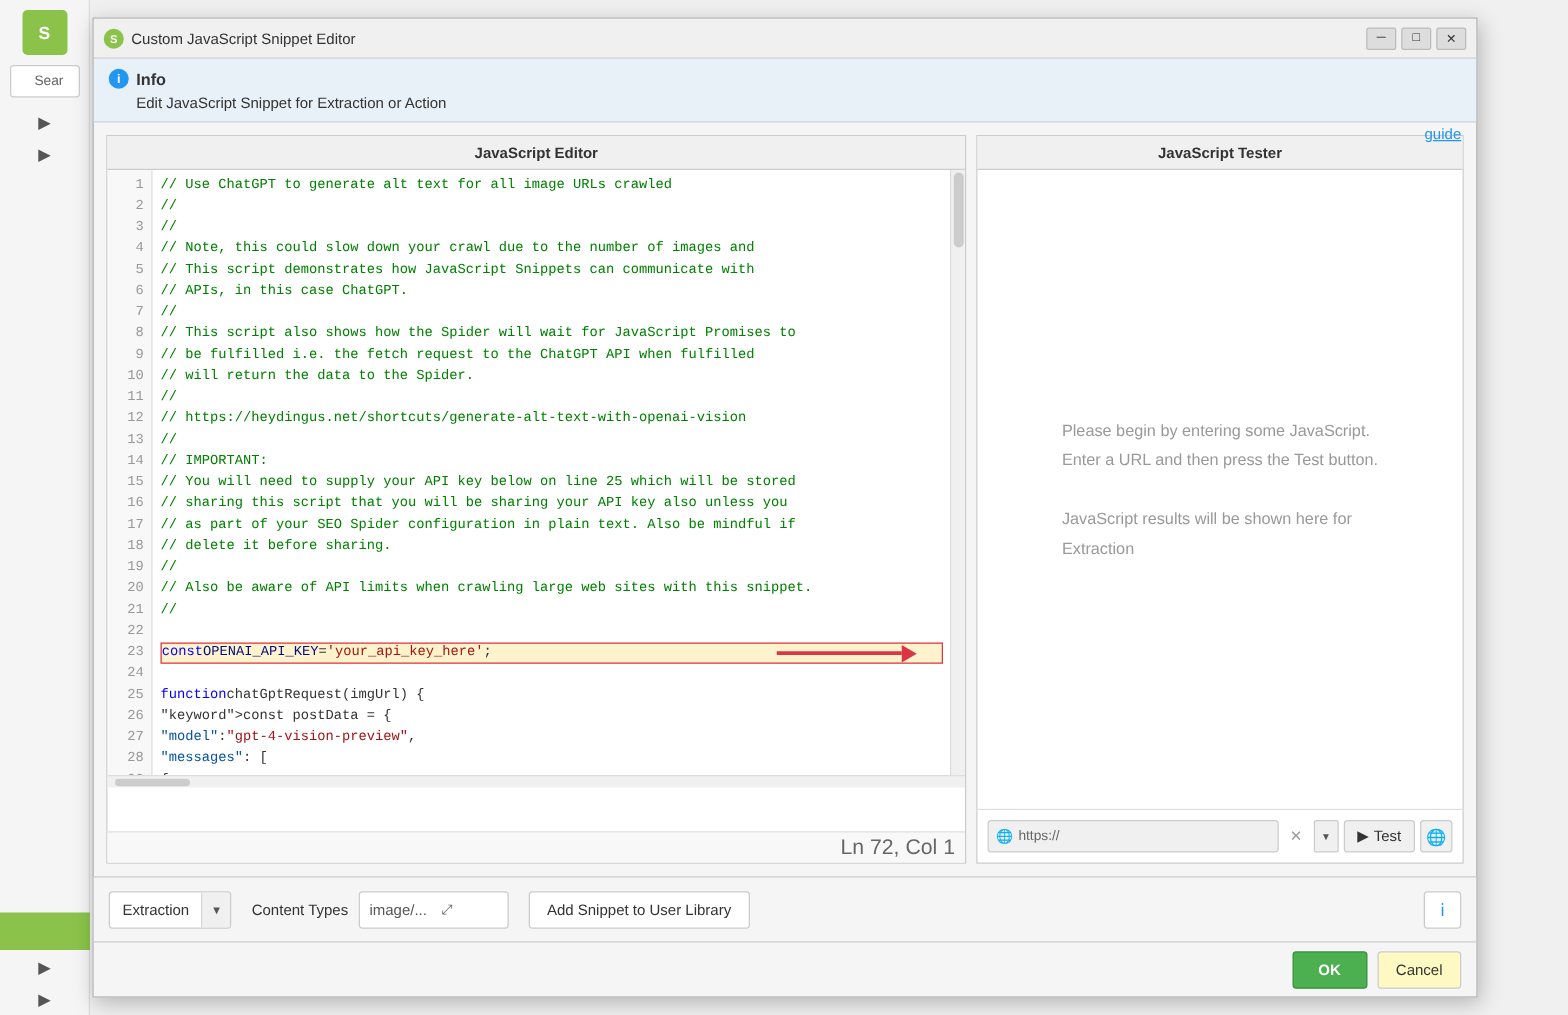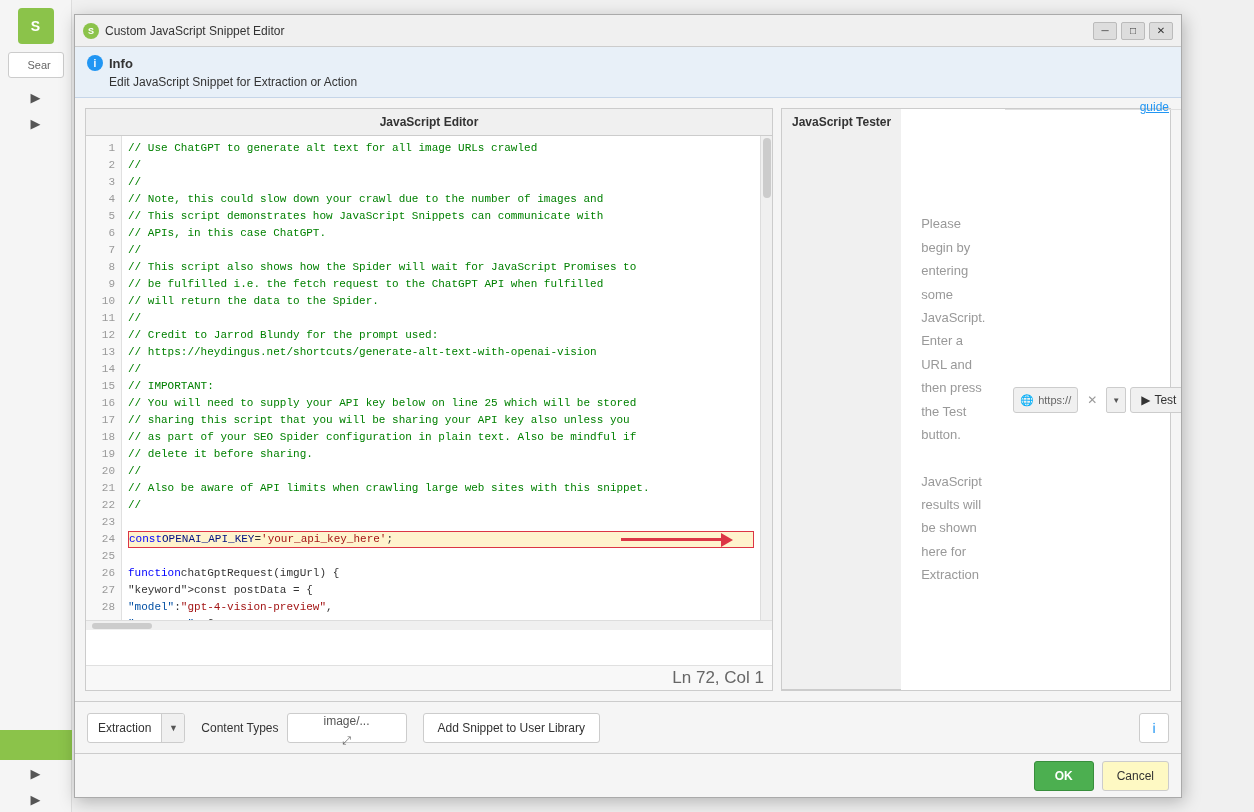--- a/index.html
+++ b/index.html
@@ -268,21 +268,21 @@
       flex-shrink: 0;
       margin-top: 35px;
     }
 
     
     .tester-panel {
       width: 390px;
       border: 1px solid #ccc;
       background: white;
       display: flex;
-      flex-direction: row;
+      flex-direction: column;
       flex-shrink: 0;
     }
 
     .tester-body {
       flex: 1;
       display: flex;
       align-items: center;
       justify-content: center;
       padding: 20px;
     }
@@ -409,21 +409,20 @@
       height: 30px;
       border: 1px solid #ccc;
       border-radius: 3px;
       background: white;
       display: flex; align-items: center;
       padding: 0 8px;
       font-size: 12px;
       color: #555;
       gap: 6px;
       min-width: 120px;
-      flex-direction: column;
     }
 
     .content-types-expand {
       width: 20px; height: 20px;
       display: flex; align-items: center; justify-content: center;
       color: #666; font-size: 11px;
     }
 
     .add-snippet-btn {
       height: 30px;
@@ -624,23 +623,20 @@
             <div class="code-line">
               <span class="comment">// be fulfilled i.e. the fetch request to the ChatGPT API when fulfilled</span>
             </div>
             <div class="code-line">
               <span class="comment">// will return the data to the Spider.</span>
             </div>
             <div class="code-line">
               <span class="comment">//</span>
             </div>
             <div class="code-line">
-              <span class="comment">// Credit to Jarrod Blundy for the prompt used:</span>
-            </div>
-            <div class="code-line">
               <span class="comment">//    https://heydingus.net/shortcuts/generate-alt-text-with-openai-vision</span>
             </div>
             <div class="code-line">
               <span class="comment">//</span>
             </div>
             <div class="code-line">
               <span class="comment">// IMPORTANT:</span>
             </div>
             <div class="code-line">
               <span class="comment">// You will need to supply your API key below on line 25 which will be stored</span>

